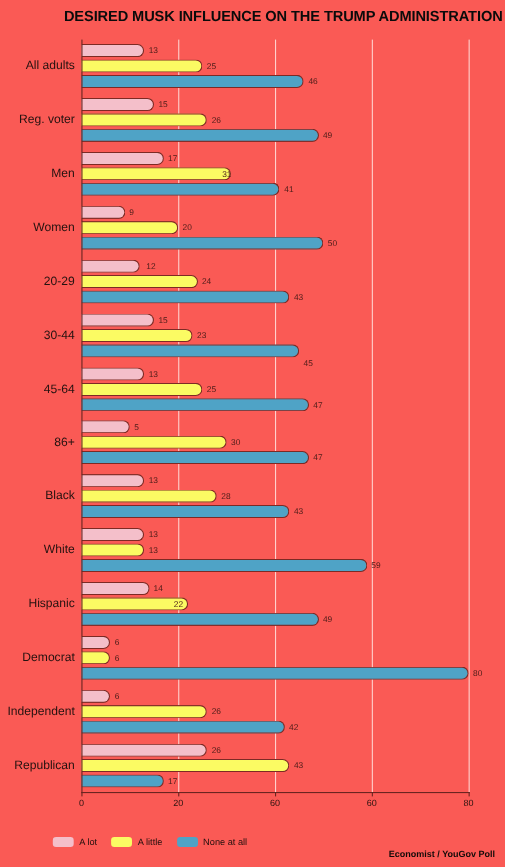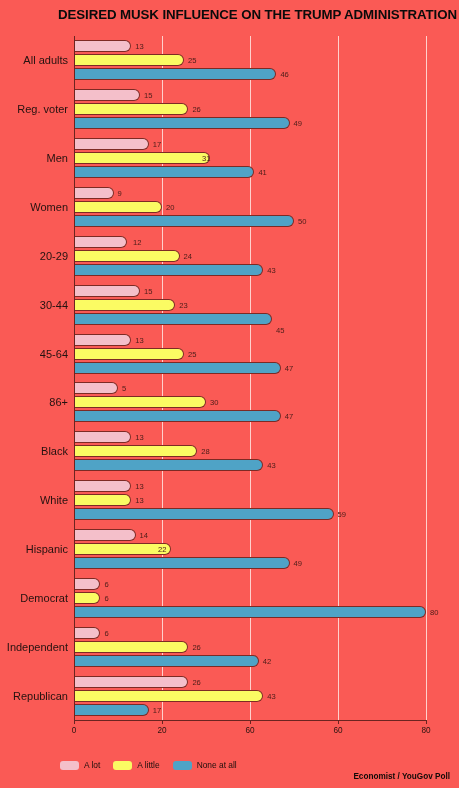--- a/index.html
+++ b/index.html
@@ -113,21 +113,20 @@
     transform: translateY(-50%);
   }
   #legend {
     position: absolute;
     left: 48px;
     top: 758px;
     height: 14px;
     display: flex;
     align-items: center;
     gap: 0px;
-    margin-left: 12px;
   }
   .legend-item {
     display: flex;
     align-items: center;
     margin-right: 13px;
   }
   .legend-swatch {
     width: 19px;
     height: 9px;
     border-radius: 3px;

